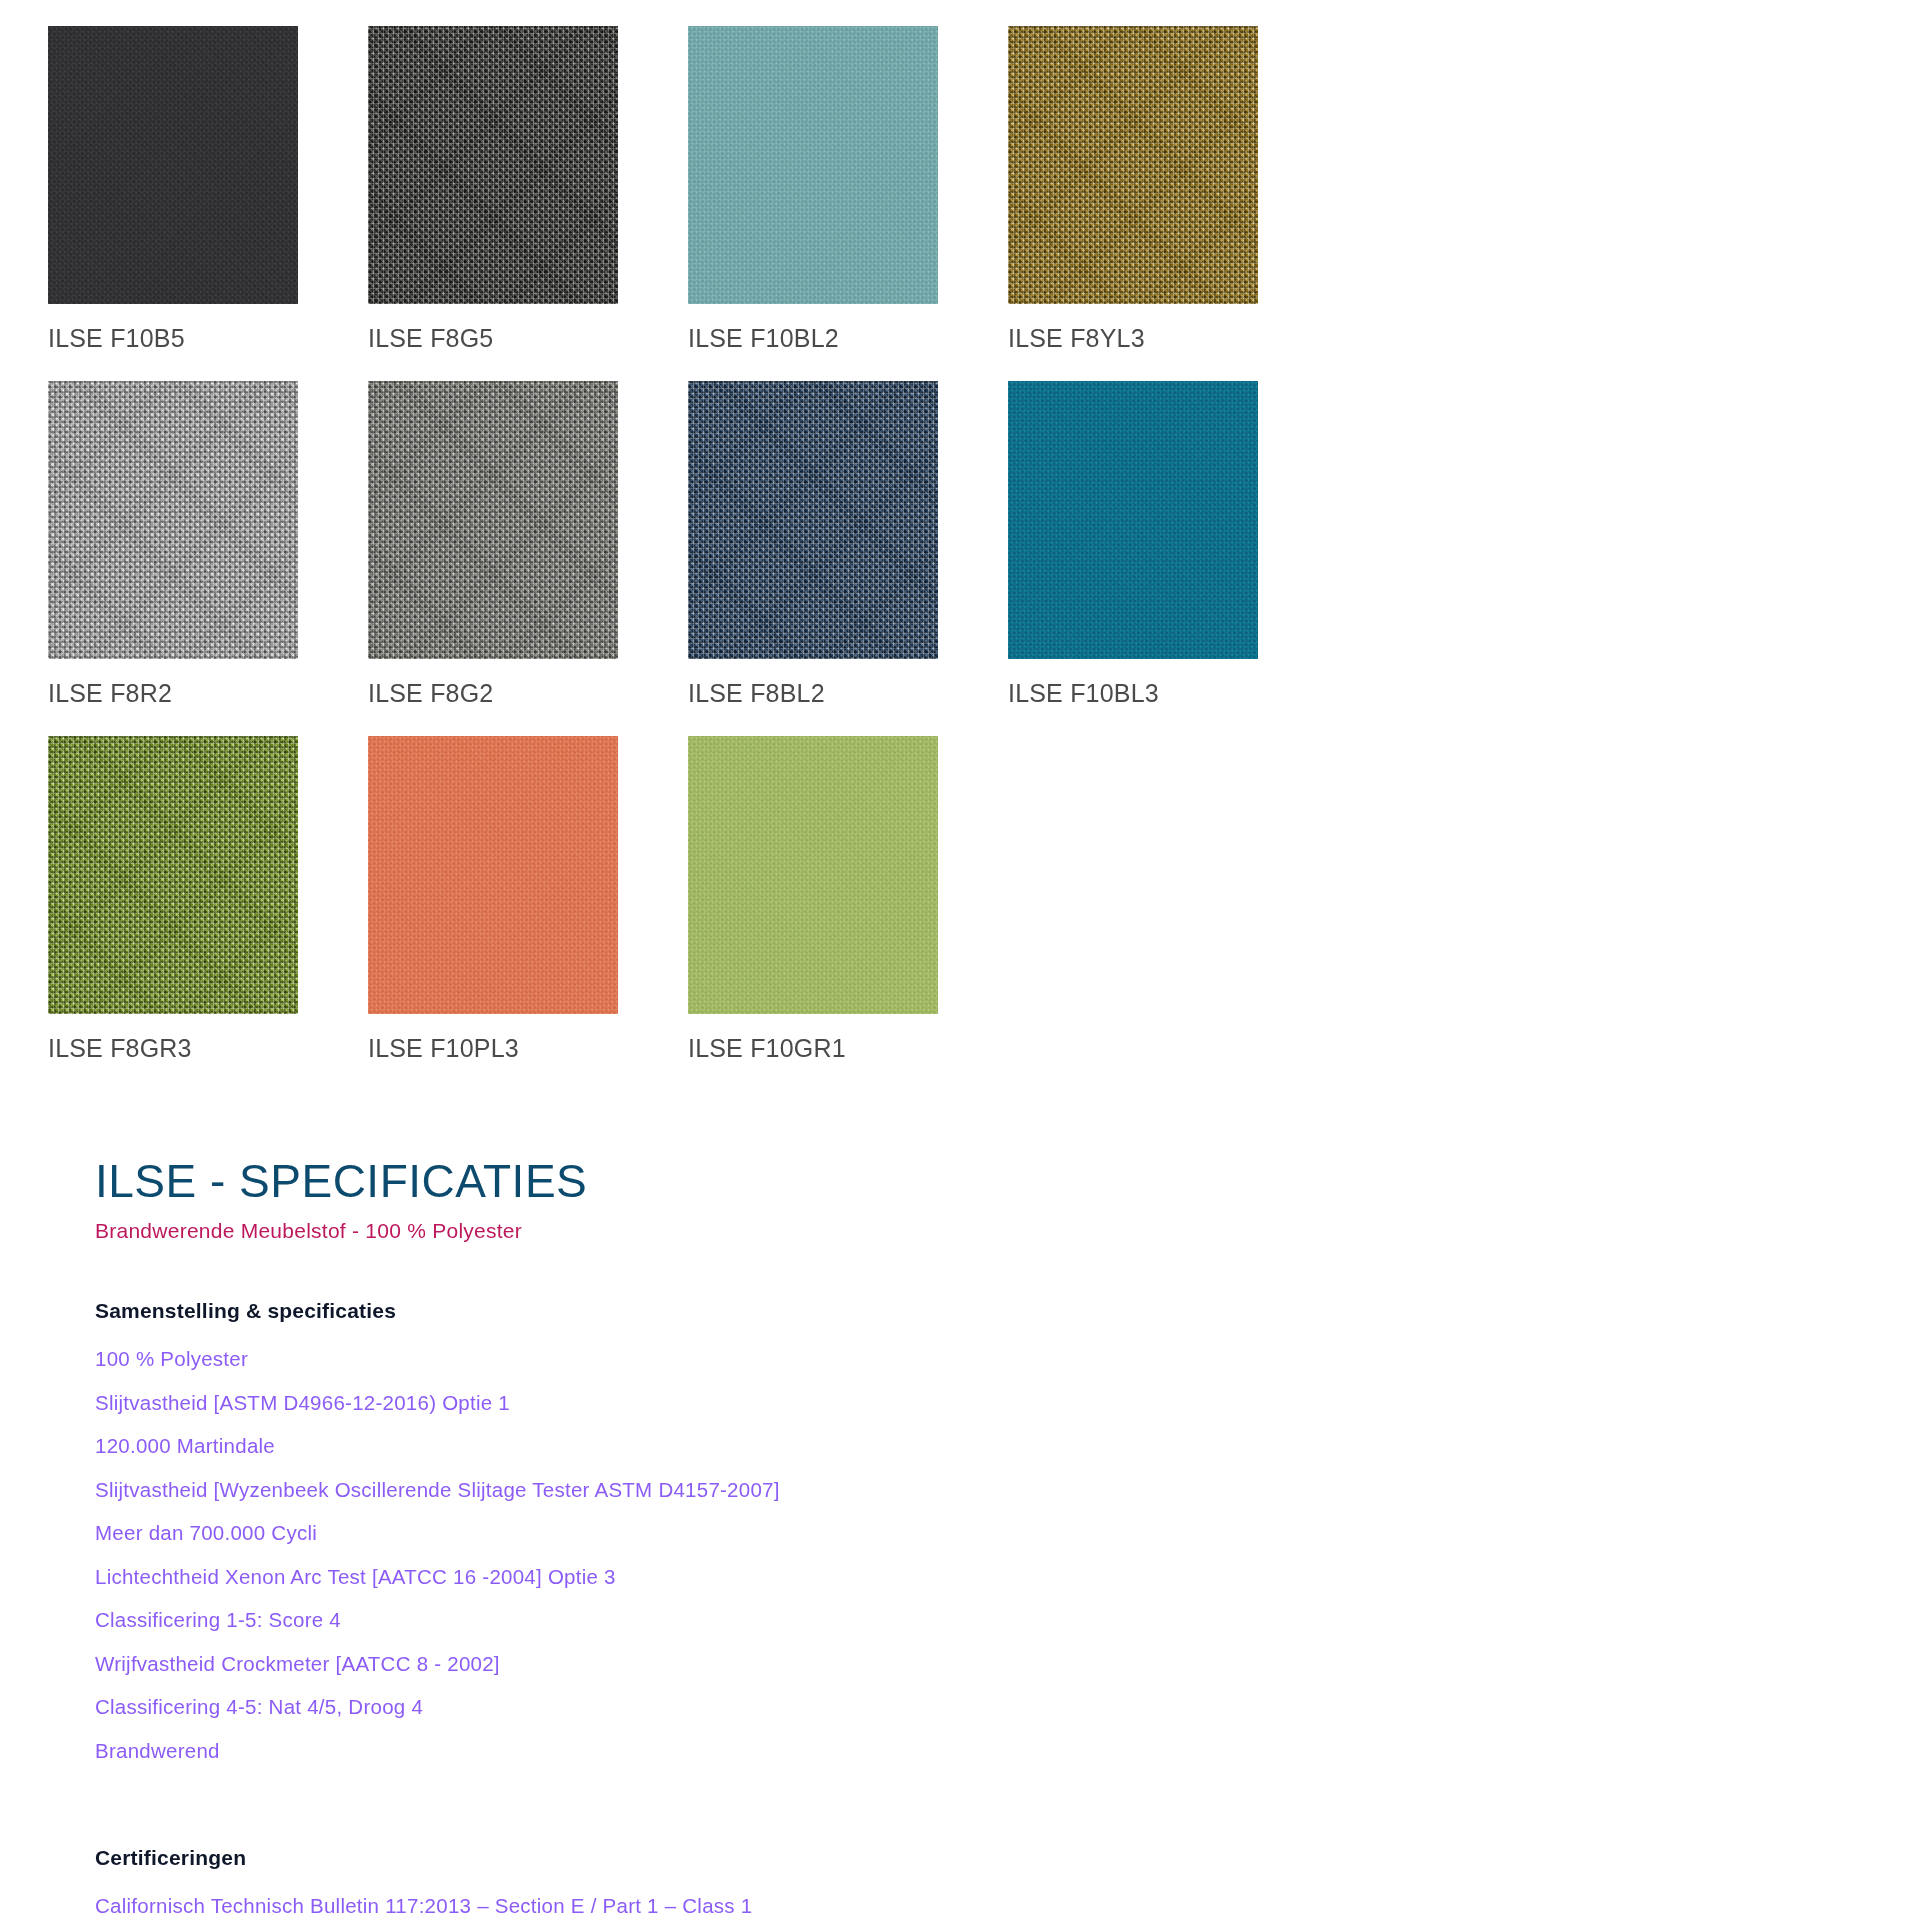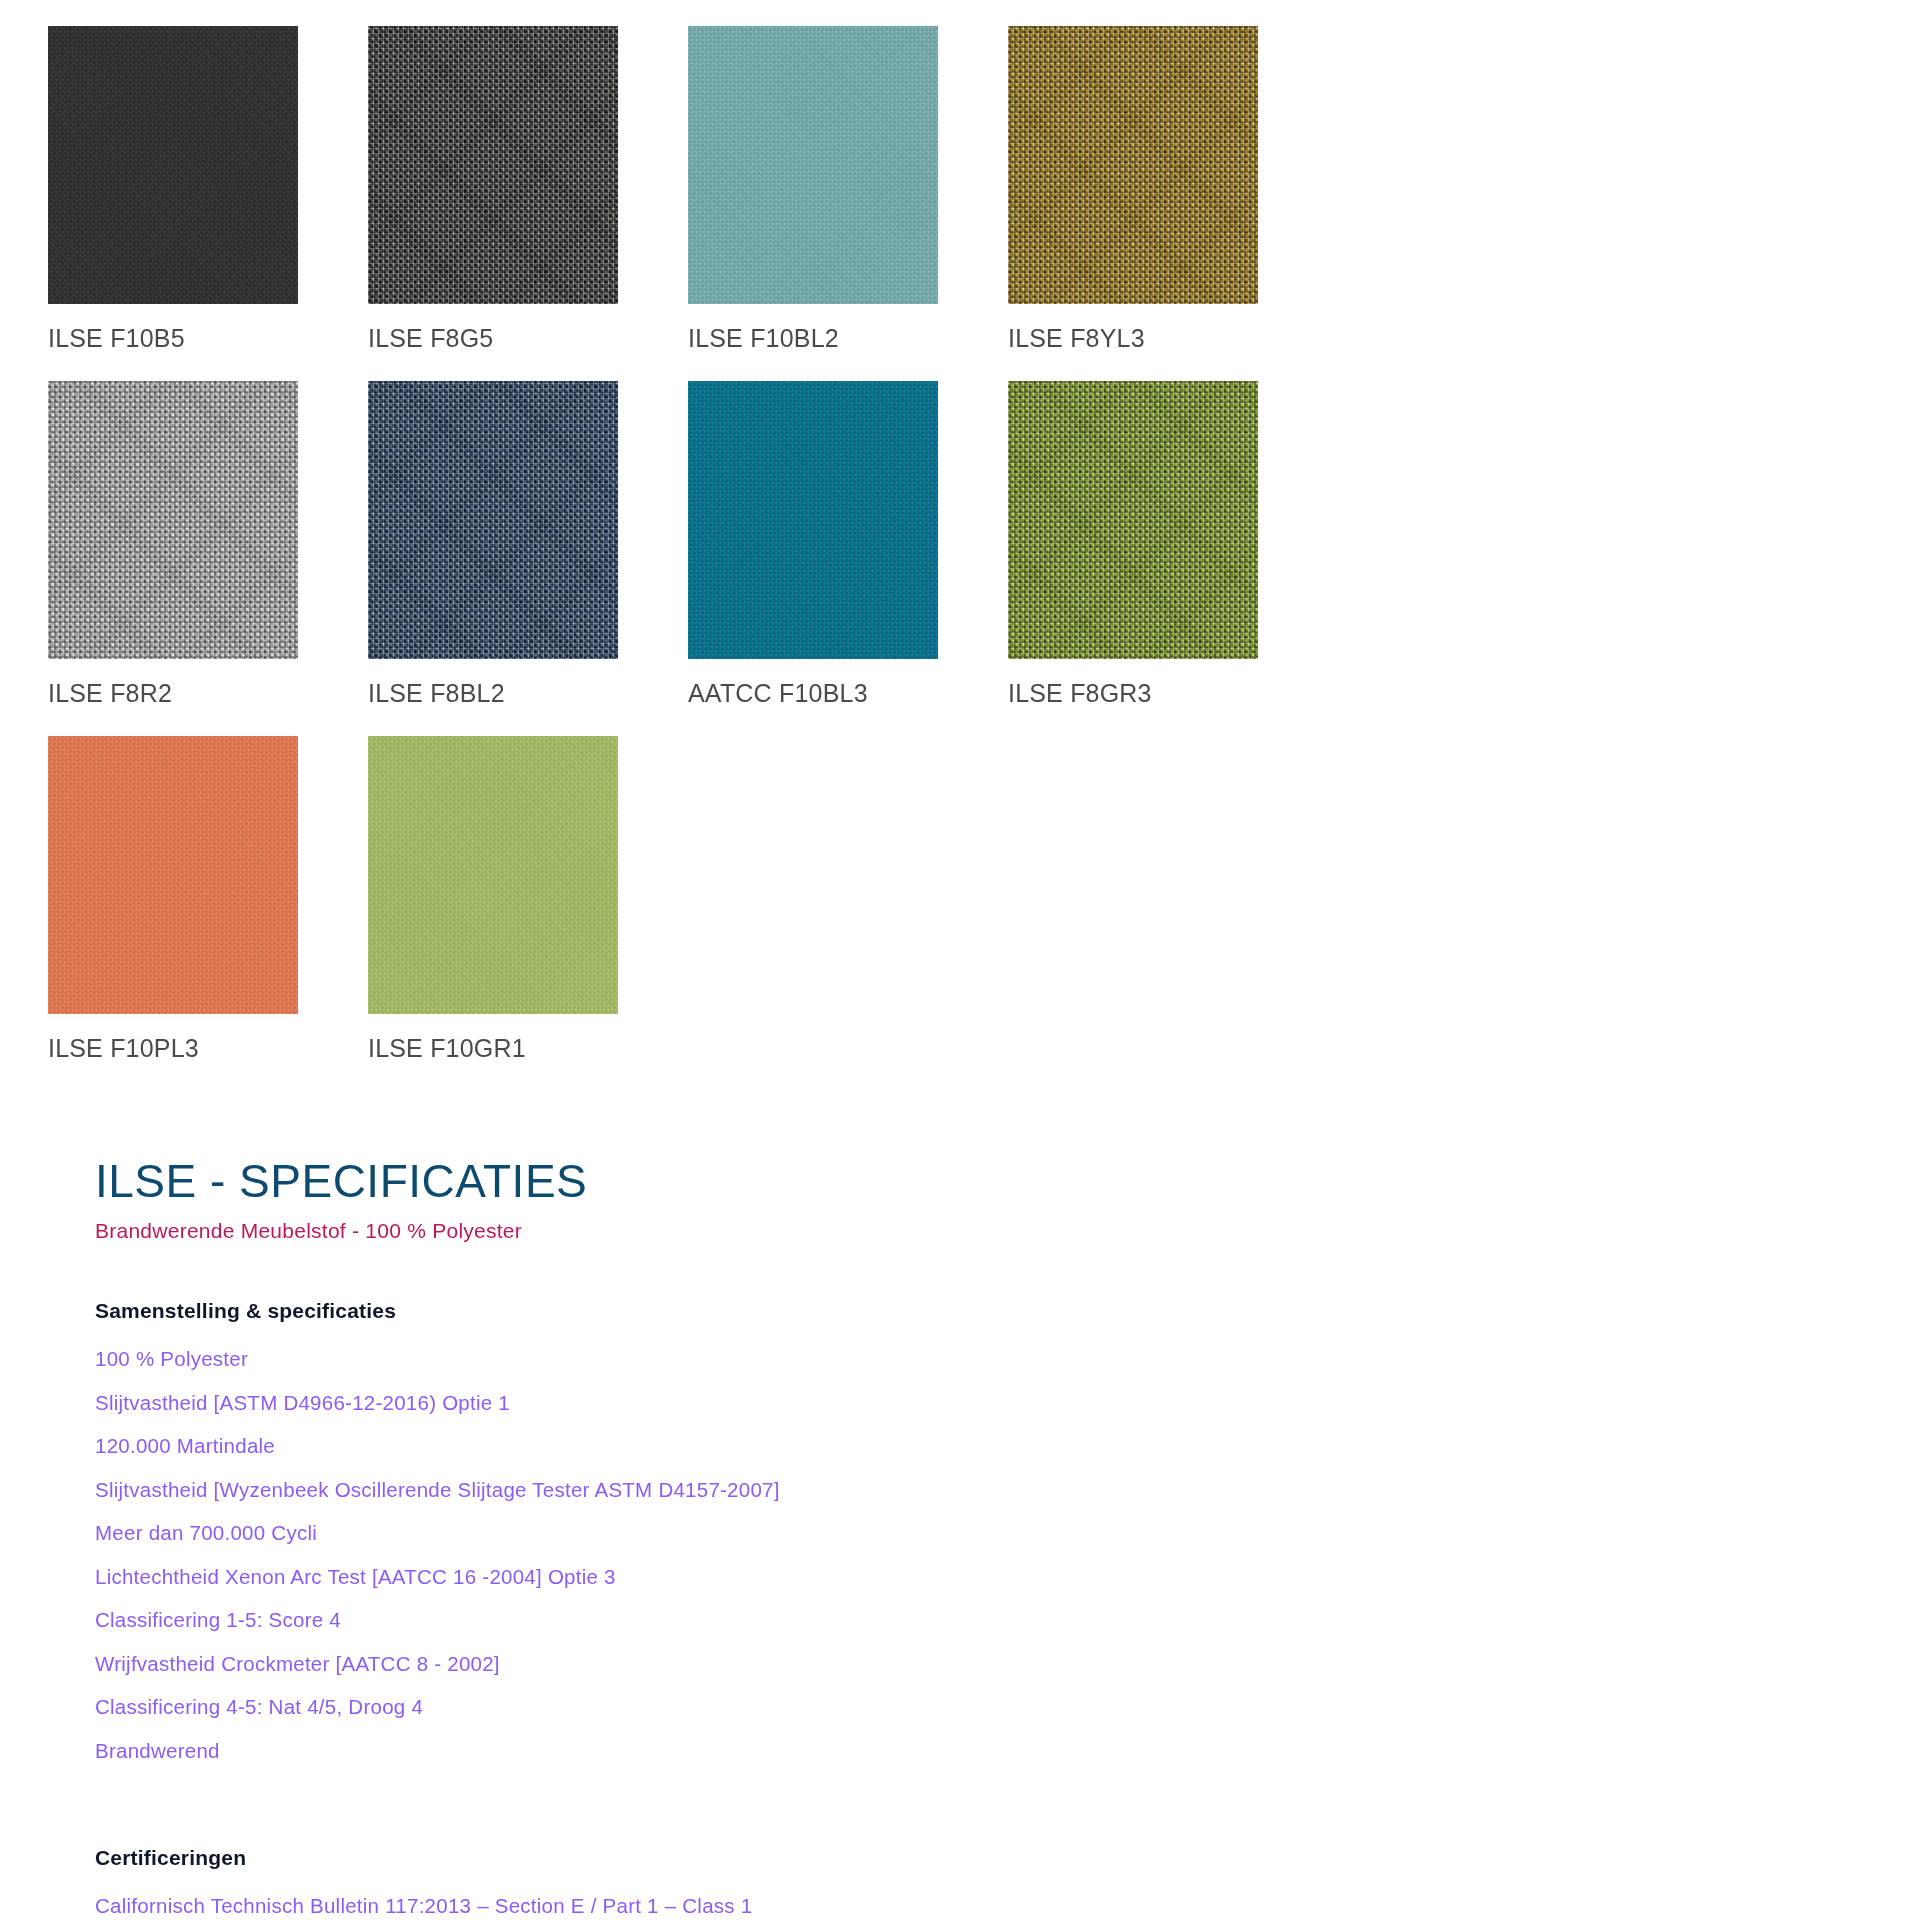--- a/index.html
+++ b/index.html
@@ -180,32 +180,39 @@
         <div class="swatch-label">ILSE F8YL3</div>
       </div>
       <div class="swatch-cell">
         <div class="swatch-chip coarse">
           <div class="weave"></div>
           <div class="weave2"></div>
         </div>
         <div class="swatch-label">ILSE F8R2</div>
       </div>
       <div class="swatch-cell">
+        <div class="swatch-chip coarse" style="background-color: rgb(143, 145, 137);">
+          <div class="weave"></div>
+          <div class="weave2"></div>
+        </div>
+        <div class="swatch-label">ILSE F8G2</div>
+      </div>
+      <div class="swatch-cell">
         <div class="swatch-chip coarse" style="background-color: rgb(39, 72, 110);">
           <div class="weave"></div>
           <div class="weave2"></div>
         </div>
         <div class="swatch-label">ILSE F8BL2</div>
       </div>
       <div class="swatch-cell">
         <div class="swatch-chip" style="background-color: rgb(10, 113, 142);">
           <div class="weave"></div>
           <div class="weave2"></div>
         </div>
-        <div class="swatch-label">AATCC F10BL3</div>
+        <div class="swatch-label">ILSE F10BL3</div>
       </div>
       <div class="swatch-cell">
         <div class="swatch-chip coarse" style="background-color: rgb(138, 176, 34);">
           <div class="weave"></div>
           <div class="weave2"></div>
         </div>
         <div class="swatch-label">ILSE F8GR3</div>
       </div>
       <div class="swatch-cell">
         <div class="swatch-chip" style="background-color: rgb(226, 121, 84);">

